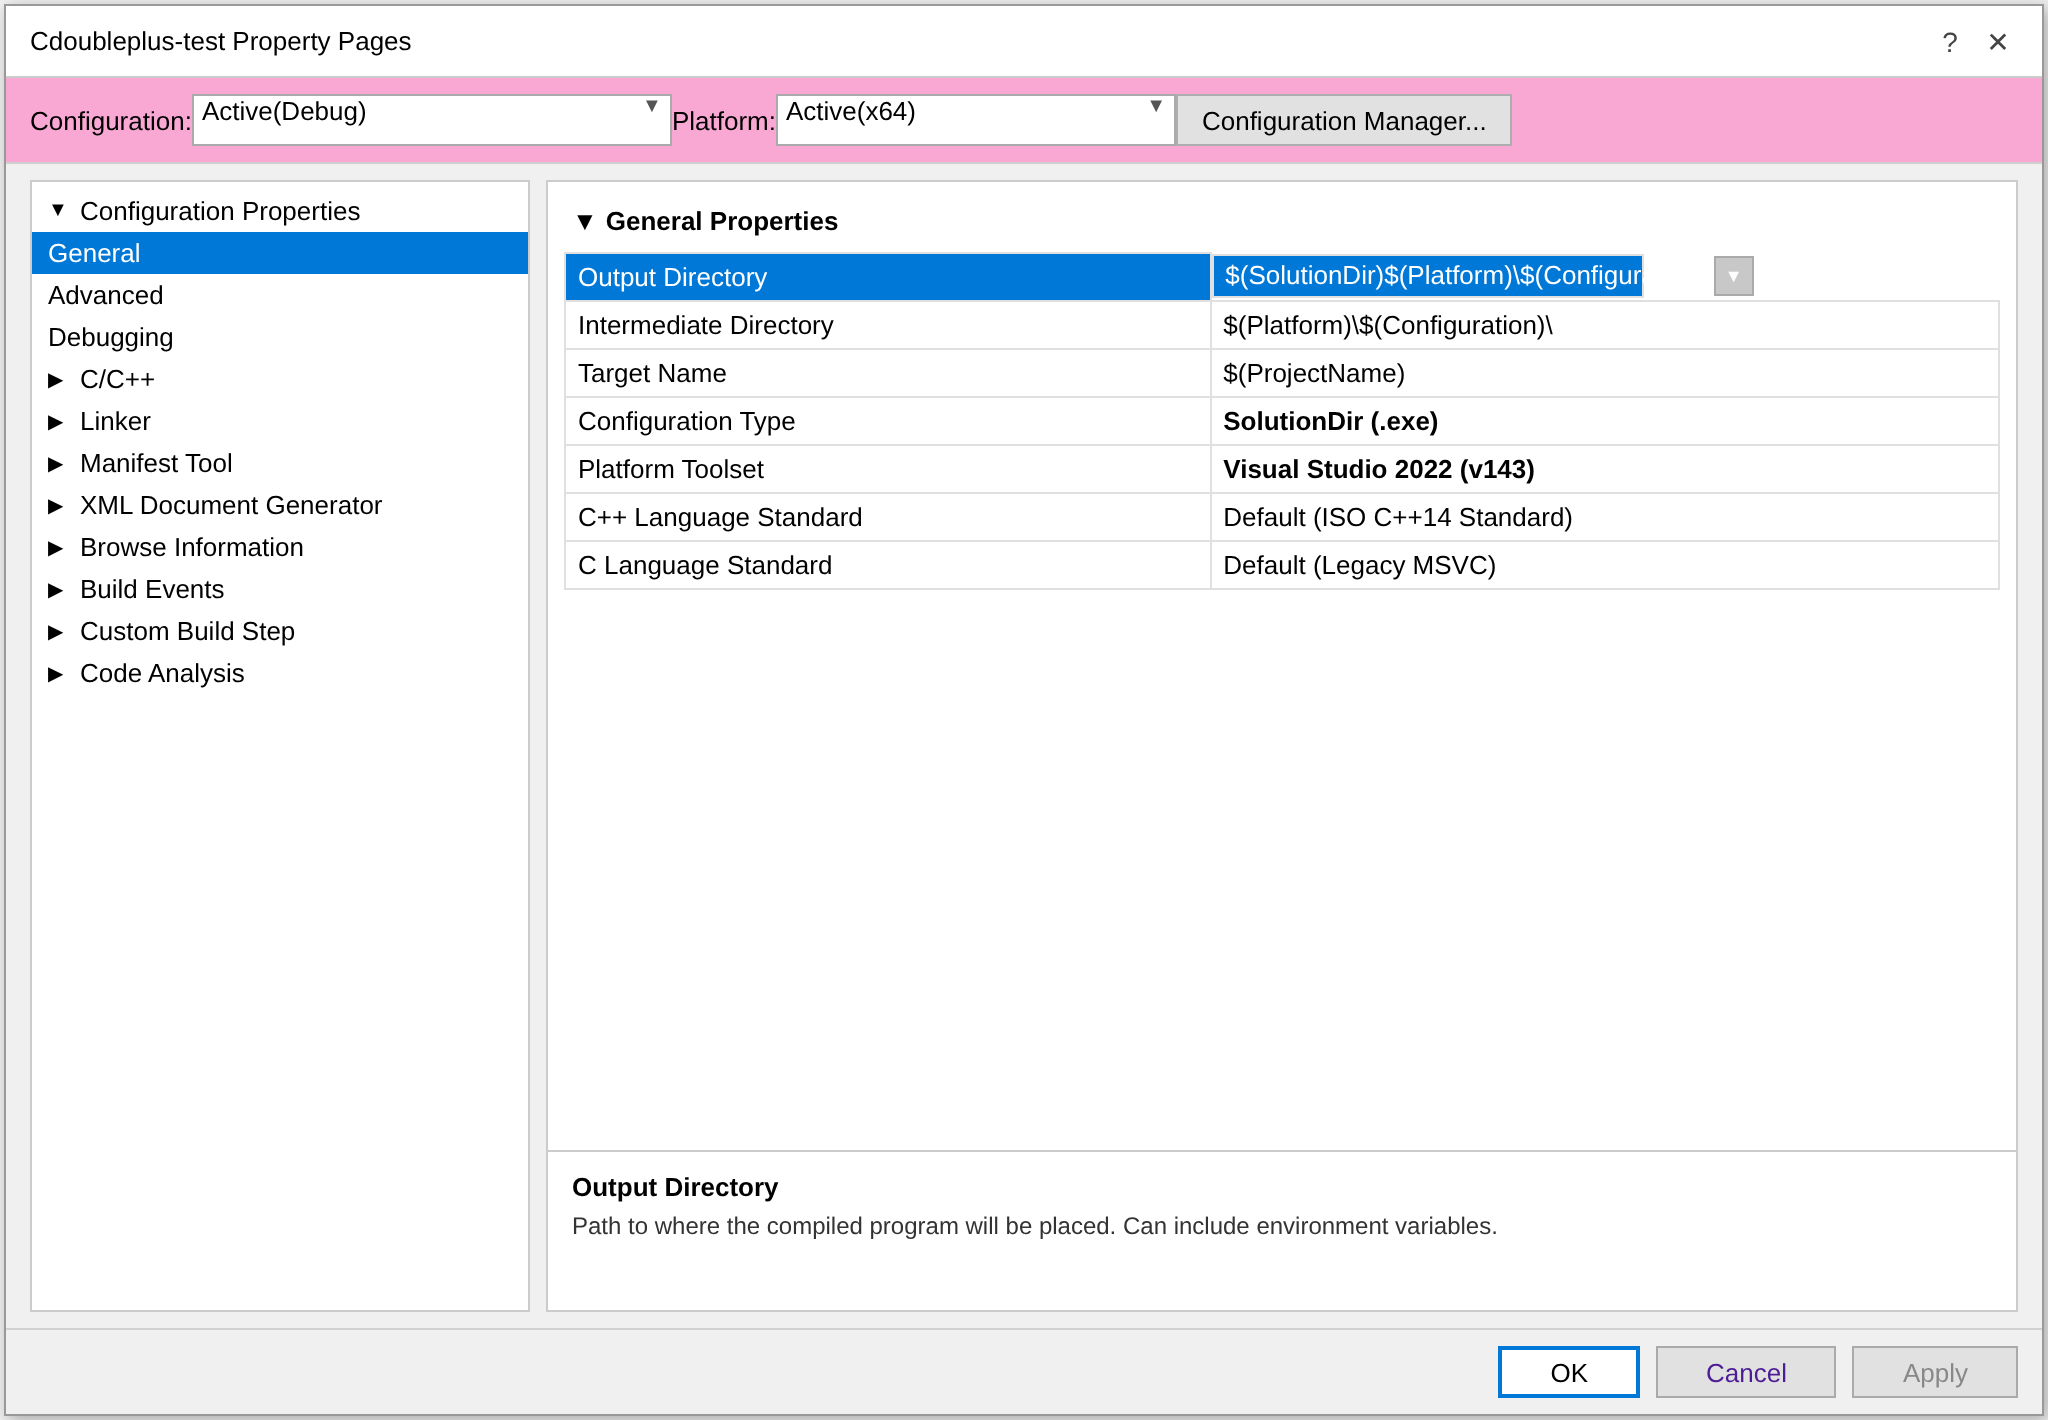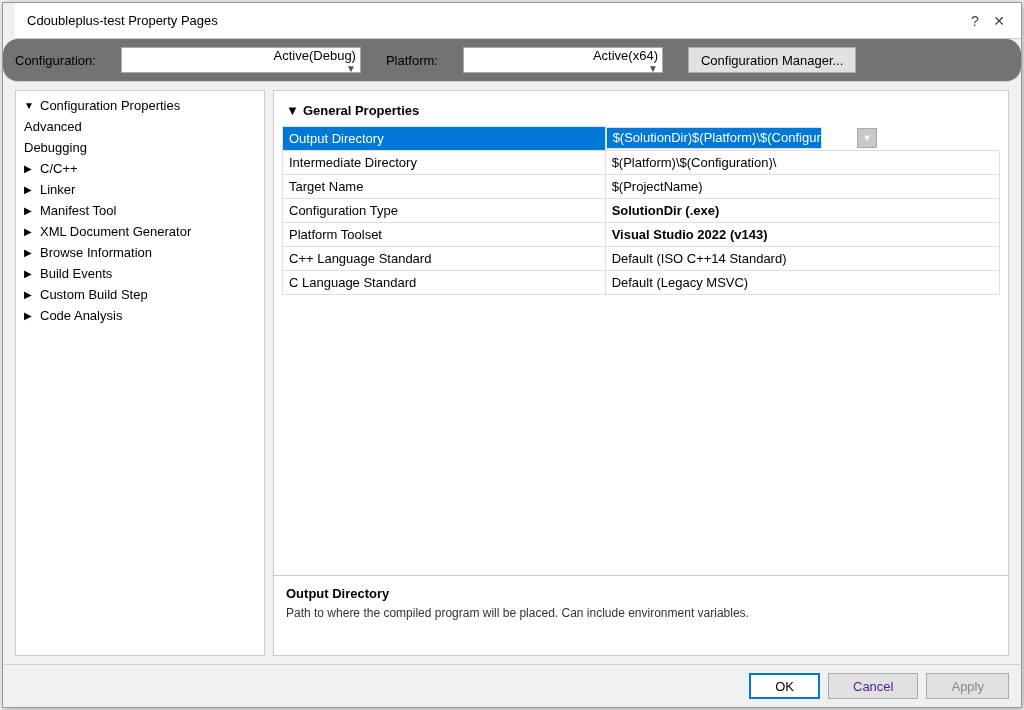--- a/index.html
+++ b/index.html
@@ -24,21 +24,20 @@
       flex-direction: column;
     }
     .title-bar {
       background: #fff;
       padding: 8px 12px;
       display: flex;
       align-items: center;
       justify-content: space-between;
       border-bottom: 1px solid #ccc;
       height: 36px;
-      margin-left: 12px;
     }
     .title-bar-text {
       font-size: 13px;
       font-weight: normal;
       color: #000;
     }
     .title-bar-controls {
       display: flex;
       gap: 4px;
     }
@@ -51,39 +50,37 @@
       display: flex;
       align-items: center;
       justify-content: center;
       font-size: 14px;
       color: #444;
     }
     .toolbar-row {
       display: flex;
       align-items: center;
       padding: 8px 12px;
-      gap: 25px;
-      background: #737373;
+      gap: 0;
+      background: #f9a8d4;
       border-bottom: 1px solid #d0d0d0;
-      border-radius: 15px;
     }
     .toolbar-label {
       font-size: 13px;
       color: #000;
     }
     .combo-box {
       height: 26px;
       border: 1px solid #aaa;
       background: #fff;
       display: flex;
-      align-items: flex-end;
+      align-items: flex-start;
       justify-content: space-between;
       padding: 0 4px;
       cursor: pointer;
-      flex-direction: column;
     }
     .combo-config {
       width: 240px;
     }
     .combo-platform {
       width: 200px;
     }
     .combo-arrow {
       font-size: 10px;
       color: #555;
@@ -272,20 +269,23 @@
     </div>
     <button class="config-manager-btn">Configuration Manager...</button>
   </div>
 
   <div class="main-content">
 
     <div class="left-panel">
       <div class="tree-item root">
         <span class="tree-arrow">▼</span>
         <span>Configuration Properties</span>
+      </div>
+      <div class="tree-item child selected">
+        <span>General</span>
       </div>
       <div class="tree-item child">
         <span>Advanced</span>
       </div>
       <div class="tree-item child">
         <span>Debugging</span>
       </div>
       <div class="tree-item tree-expandable">
         <span class="tree-arrow">▶</span>
         <span>C/C++</span>

